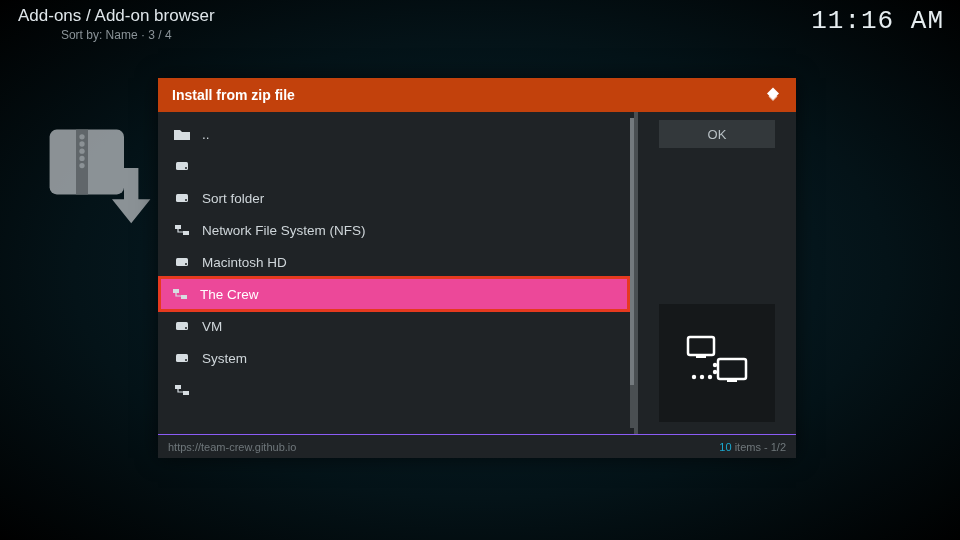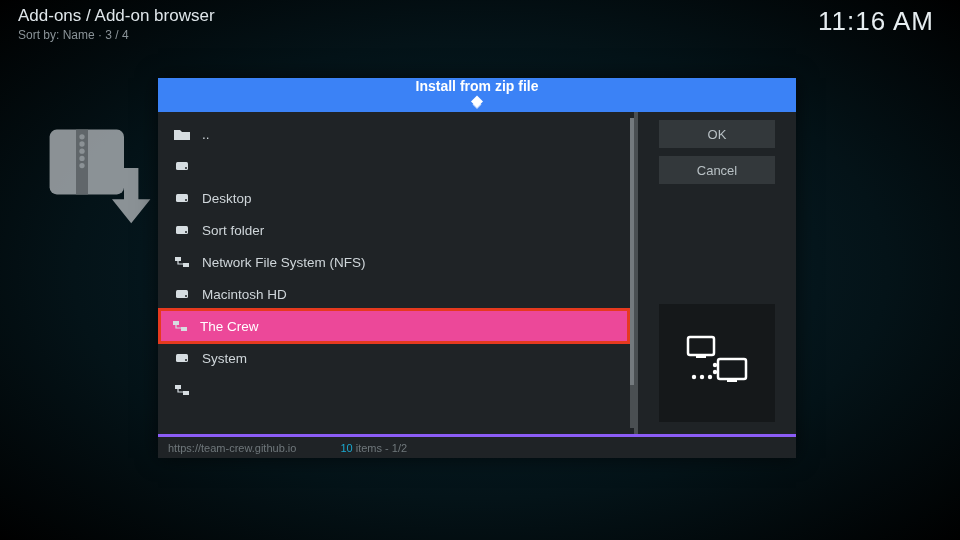--- a/index.html
+++ b/index.html
@@ -5,38 +5,38 @@
   * { margin: 0; padding: 0; box-sizing: border-box; }
   body {
     width: 960px; height: 540px;
     background: radial-gradient(ellipse at center, #0a2530 0%, #041318 60%, #000000 100%);
     font-family: Arial, sans-serif;
     color: #b8c0c4;
     overflow: hidden;
     position: relative;
   }
   .top-bar {
-    position: absolute; top: 6px; left: 18px; right: 26px;
-    display: flex; justify-content: space-between; align-items: flex-start;
+    position: absolute; top: 6px; left: 18px; right: 16px;
+    display: flex; justify-content: space-between; align-items: flex-start; text-align: center;
   }
   .breadcrumb { color: #dfe6ea; font-size: 17px; font-weight: 400; }
   .sortby { color: #8a9398; font-size: 12px; margin-top: 2px; }
-  .clock { color: #e6edf0; font-size: 26px; font-weight: 300; letter-spacing: 1px; }
+  .clock { color: #e6edf0; font-size: 26px; font-weight: 300; letter-spacing: 1px; font-family: Liberation Mono, monospace; }
   .zip-bg-icon {
     position: absolute; left: 40px; top: 120px; width: 120px; height: 120px;
     opacity: 0.9;
   }
   .dialog {
     position: absolute; left: 158px; top: 78px; width: 638px; height: 380px;
     background: #1f2326; box-shadow: 0 0 20px rgba(0,0,0,.6);
     display: flex; flex-direction: column;
   }
   .dialog-header {
-    background: #3b82f6; height: 34px; display: flex; align-items: center;
-    padding: 0 14px; justify-content: space-between; flex-direction: column;
+    background: #c2410c; height: 34px; display: flex; align-items: center;
+    padding: 0 14px; justify-content: space-between;
   }
   .dialog-title { color: #fff; font-size: 14px; font-weight: 600; }
   .kodi-logo { width: 18px; height: 18px; }
   .dialog-body { flex: 1; display: flex; }
   .list-col {
     flex: 1; position: relative; padding: 6px 0 0 0;
     border-right: 4px solid #4a4f52;
   }
   .list-scroll { position: absolute; right: 0; top: 6px; bottom: 6px; width: 4px; background: #4a4f52; }
   .list-scroll-thumb { position: absolute; left:0; top:0; width:4px; height: 86%; background: #747a7e; }
@@ -56,22 +56,22 @@
     background: #33383b; color: #b8c0c4; height: 28px;
     display:flex; align-items:center; justify-content:center;
     font-size: 13px; cursor: pointer;
   }
   .preview-box {
     margin-top: auto; margin-bottom: 4px;
     background: #15181a; height: 118px; width: 100%;
     display:flex; align-items:center; justify-content:center;
   }
   .dialog-footer {
-    height: 24px; background: #1f2326; border-top: 3px solid #8b5cf6;
-    display:flex; align-items:center; 
+    height: 24px; background: #1f2326; border-top: 1px solid #8b5cf6;
+    display:flex; align-items:center; justify-content:space-between;
     padding: 0 10px; font-size: 11px; color: #6f777b;
   }
   .footer-right .hl { color: #1aa8cf; margin-left: 44px; }
 </style>
 </head>
 <body>
 
 <div class="top-bar">
   <div>
     <div class="breadcrumb">Add-ons / Add-on browser</div>
@@ -122,29 +122,20 @@
           </span>
           <span></span>
         </div>
         <div class="list-item">
           <span class="item-icon">
             <svg width="14" height="14" viewBox="0 0 14 14">
               <rect x="1" y="3" width="12" height="8" rx="1.5" fill="#d6dde1"></rect>
               <circle cx="11" cy="9" r="1" fill="#1f2326"></circle>
             </svg>
           </span>
-          <span>Desktop</span>
-        </div>
-        <div class="list-item">
-          <span class="item-icon">
-            <svg width="14" height="14" viewBox="0 0 14 14">
-              <rect x="1" y="3" width="12" height="8" rx="1.5" fill="#d6dde1"></rect>
-              <circle cx="11" cy="9" r="1" fill="#1f2326"></circle>
-            </svg>
-          </span>
           <span>Sort folder</span>
         </div>
         <div class="list-item">
           <span class="item-icon">
             <svg width="16" height="12" viewBox="0 0 16 12">
               <rect x="1" y="1" width="6" height="4" fill="#d6dde1"></rect>
               <rect x="9" y="7" width="6" height="4" fill="#d6dde1"></rect>
               <path stroke="#d6dde1" stroke-width="1.2" fill="none" d="M4 5v3h6"></path>
             </svg>
           </span>
@@ -161,20 +152,29 @@
         </div>
         <div class="list-item sel">
           <span class="item-icon">
             <svg width="16" height="12" viewBox="0 0 16 12">
               <rect x="1" y="1" width="6" height="4" fill="#d6dde1"></rect>
               <rect x="9" y="7" width="6" height="4" fill="#d6dde1"></rect>
               <path stroke="#d6dde1" stroke-width="1.2" fill="none" d="M4 5v3h6"></path>
             </svg>
           </span>
           <span>The Crew</span>
+        </div>
+        <div class="list-item">
+          <span class="item-icon">
+            <svg width="14" height="14" viewBox="0 0 14 14">
+              <rect x="1" y="3" width="12" height="8" rx="1.5" fill="#d6dde1"></rect>
+              <circle cx="11" cy="9" r="1" fill="#1f2326"></circle>
+            </svg>
+          </span>
+          <span>VM</span>
         </div>
         <div class="list-item">
           <span class="item-icon">
             <svg width="14" height="14" viewBox="0 0 14 14">
               <rect x="1" y="3" width="12" height="8" rx="1.5" fill="#d6dde1"></rect>
               <circle cx="11" cy="9" r="1" fill="#1f2326"></circle>
             </svg>
           </span>
           <span>System</span>
         </div>
@@ -186,21 +186,20 @@
               <path stroke="#d6dde1" stroke-width="1.2" fill="none" d="M4 5v3h6"></path>
             </svg>
           </span>
         </div>
     <div class="list-scroll">
         <div class="list-scroll-thumb"></div>
       </div>
       </div>
     <div class="right-col">
       <div class="btn">OK</div>
-      <div class="btn">Cancel</div>
       <div class="preview-box">
         <svg width="70" height="60" viewBox="0 0 70 60">
           <rect x="6" y="4" width="26" height="18" rx="2" fill="none" stroke="#fff" stroke-width="2.5"></rect>
           <rect x="14" y="22" width="10" height="3" fill="#fff"></rect>
           <rect x="36" y="26" width="28" height="20" rx="2" fill="none" stroke="#fff" stroke-width="2.5"></rect>
           <rect x="45" y="46" width="10" height="3" fill="#fff"></rect>
           <circle cx="12" cy="44" r="2.2" fill="#fff"></circle>
             <circle cx="20" cy="44" r="2.2" fill="#fff"></circle>
           <circle cx="28" cy="44" r="2.2" fill="#fff"></circle>
             <circle cx="33" cy="39" r="2.2" fill="#fff"></circle>

